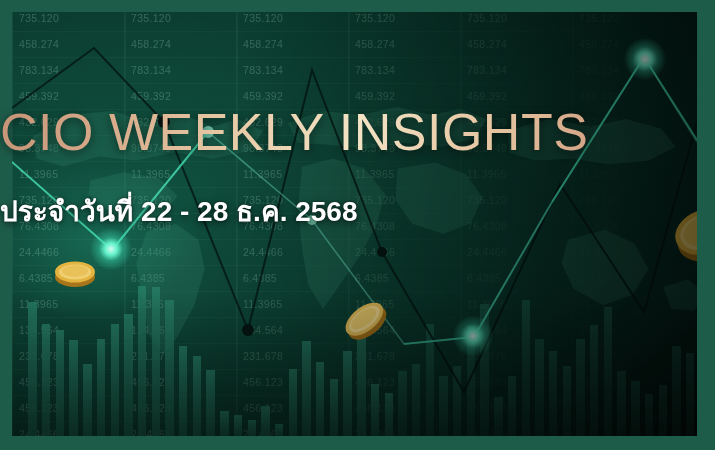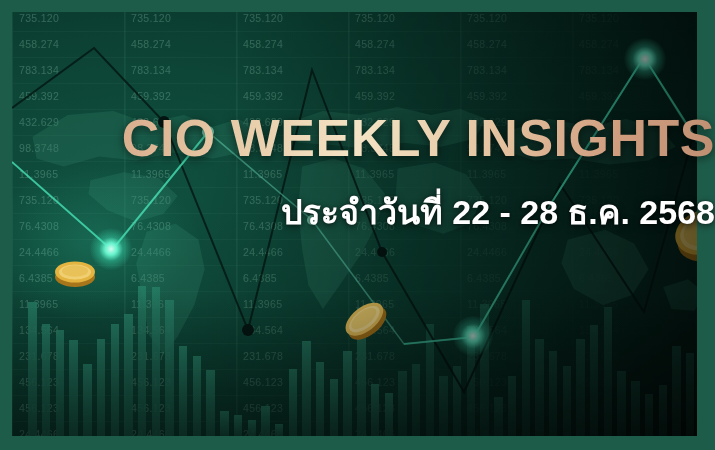--- a/index.html
+++ b/index.html
@@ -69,34 +69,34 @@
   .dot-soft{fill:rgba(150,240,210,.75);}
 
   
   .glow{position:absolute;border-radius:50%;pointer-events:none;}
 
   
   .coin{position:absolute;}
 
   
   #headline{
-    position:absolute;left:0;right:0;top:109px;text-align:right;
+    position:absolute;left:0;right:0;top:103px;text-align:left;
     font-size:52px;line-height:58px;
-    font-weight:bold;
+    font-weight:normal;
     letter-spacing:.5px;
     font-family:"Liberation Sans",sans-serif;
     background:linear-gradient(100deg,#c69478 0%,#d6a888 14%,#e8cba8 33%,#f3e3c4 50%,#e4c29f 70%,#cf9c7e 86%,#c08f72 100%);
     -webkit-background-clip:text;background-clip:text;
     color:transparent;-webkit-text-fill-color:transparent;
     filter:drop-shadow(0 2px 5px rgba(0,0,0,.55));
     white-space:nowrap;
   }
   #subline{
-    position:absolute;left:0;right:0;top:190px;text-align:right;
-    font-size:34px;line-height:44px;font-weight:bold;
+    position:absolute;left:0;right:0;top:190px;text-align:left;
+    font-size:28px;line-height:44px;font-weight:bold;
     color:#ffffff;
     font-family:"Liberation Sans",sans-serif;
     text-shadow:0 2px 7px rgba(0,0,0,.65), 0 0 2px rgba(0,0,0,.5);
     white-space:nowrap;
   }
 </style>
 </head>
 <body>
 
 <div id="banner">

